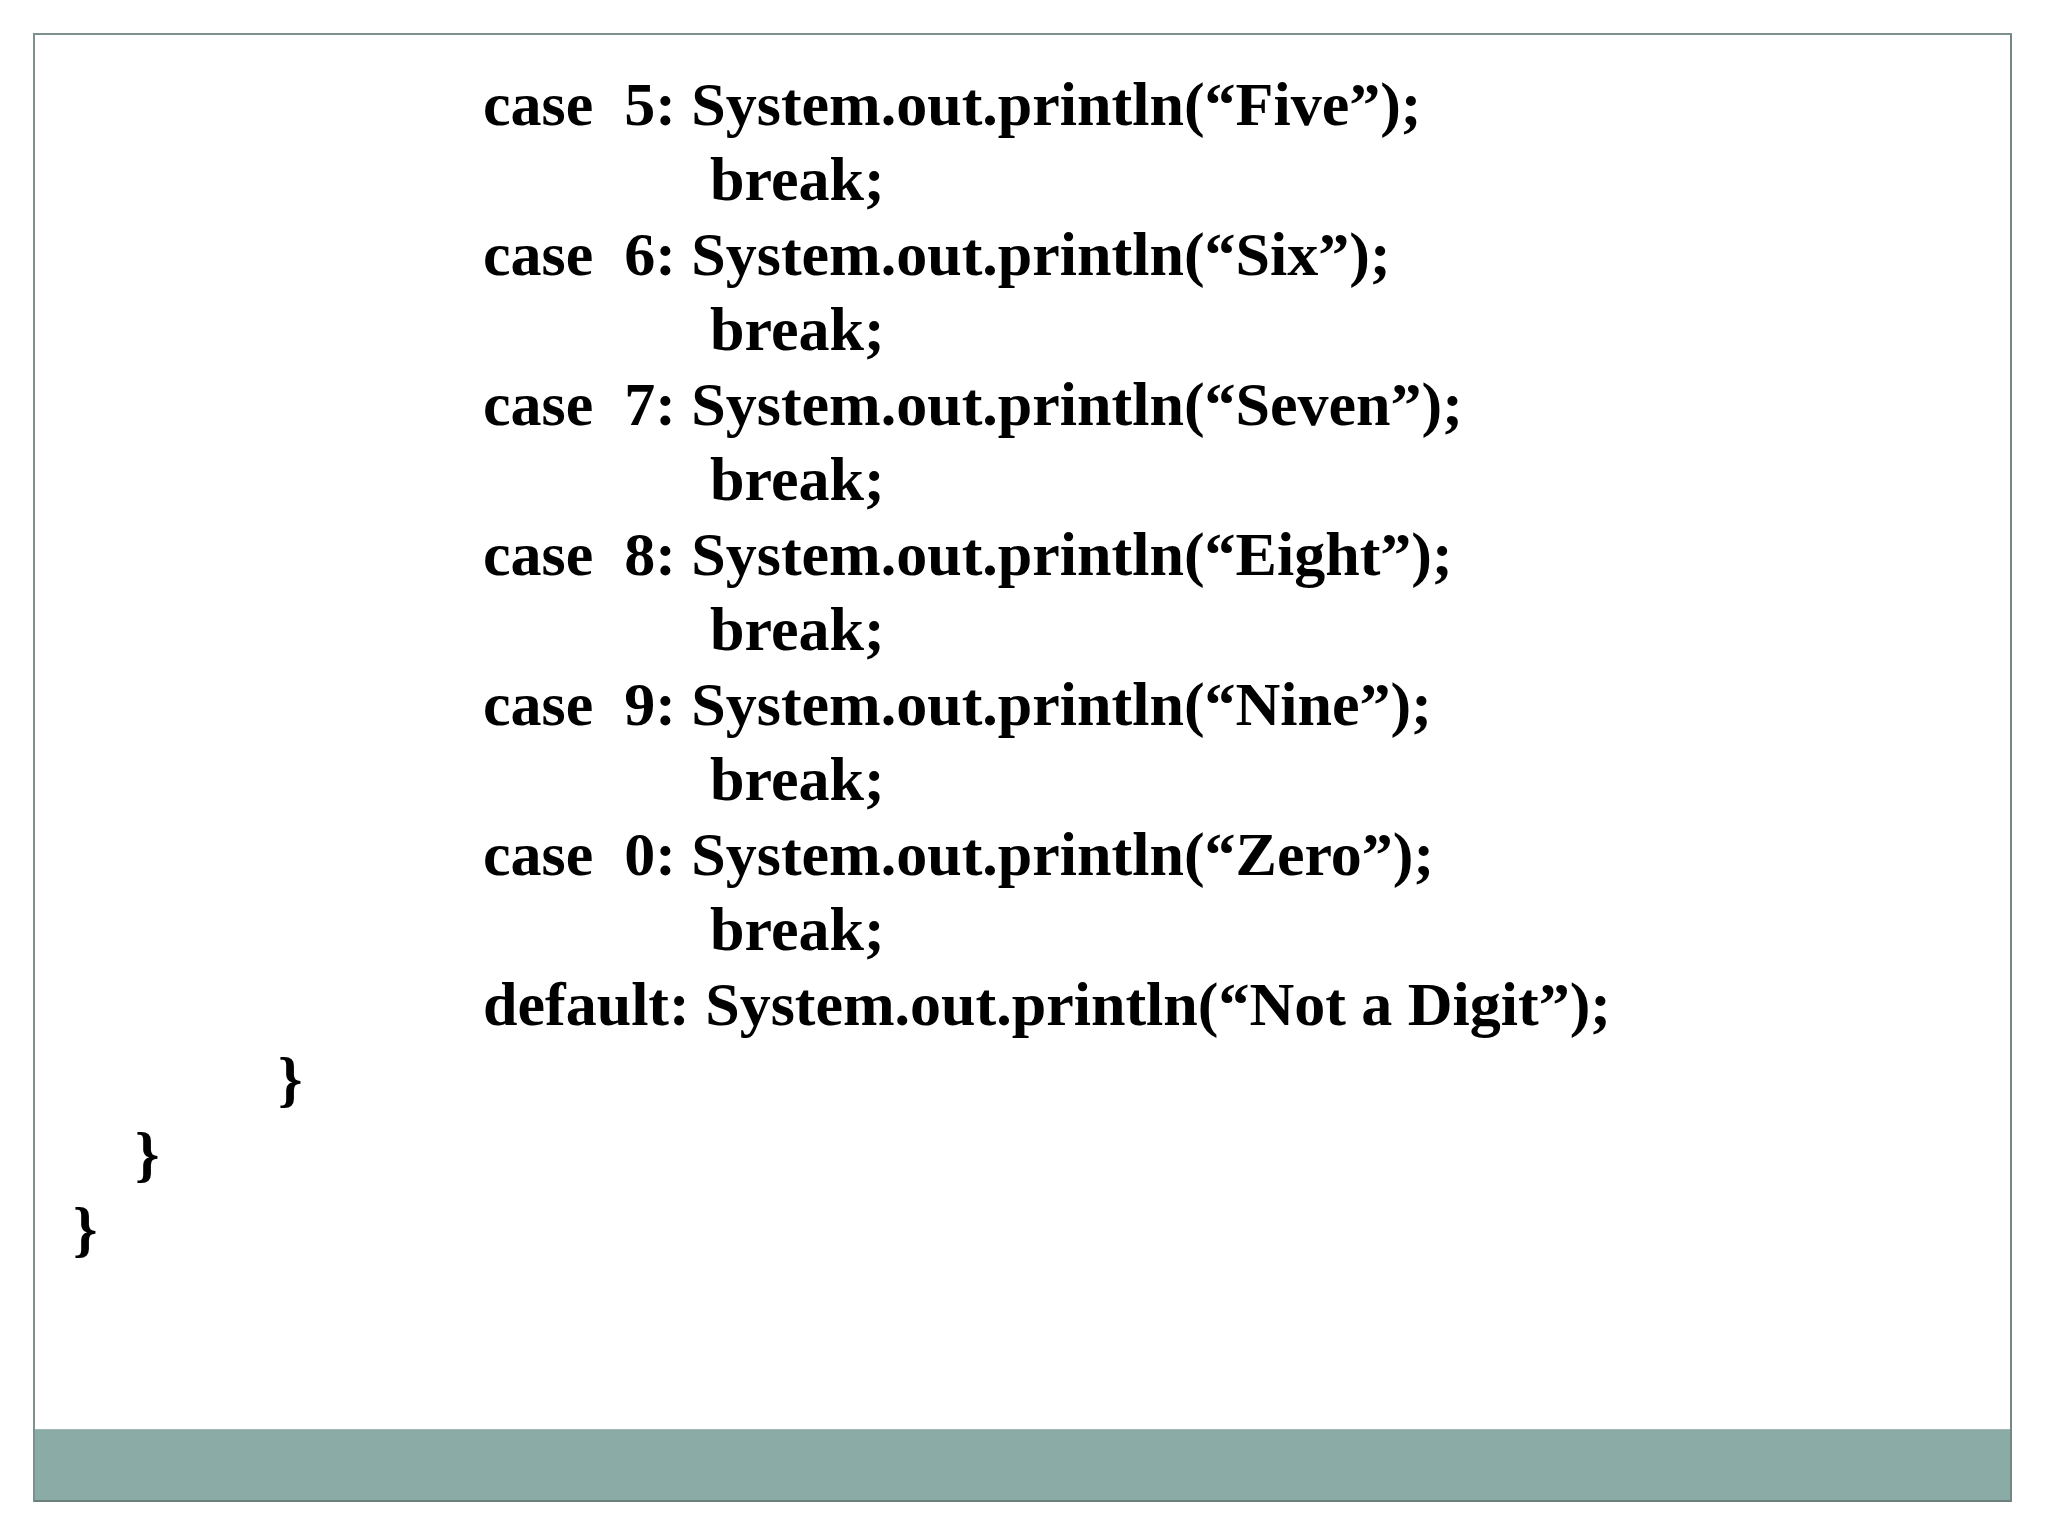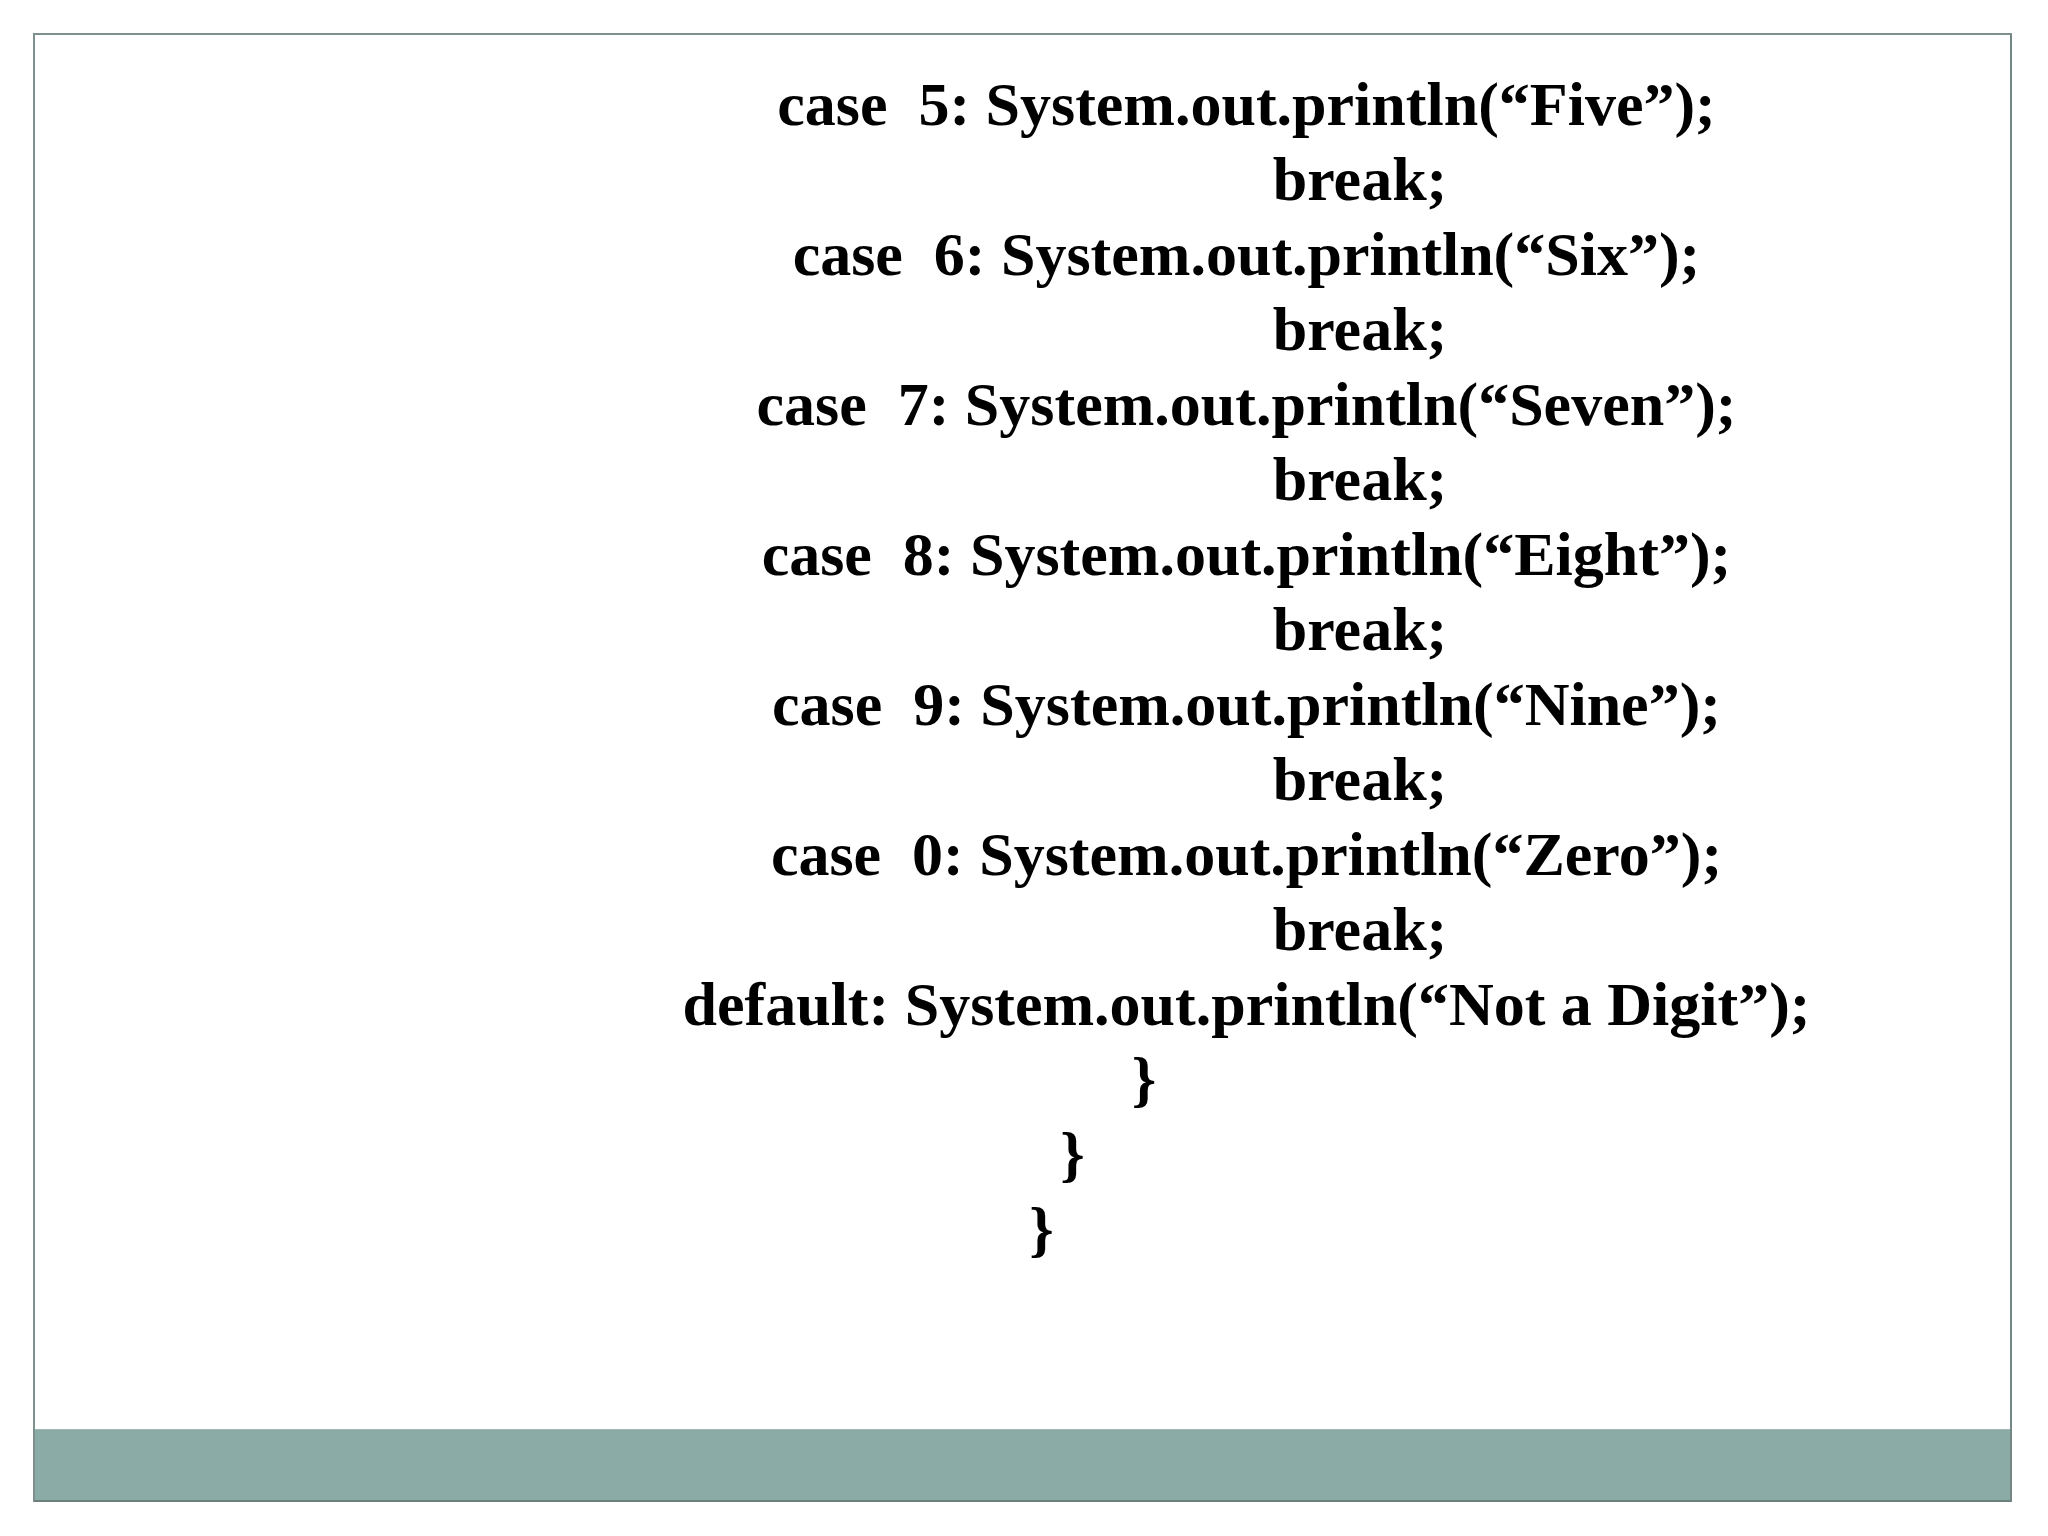--- a/index.html
+++ b/index.html
@@ -14,21 +14,20 @@
   .slide-frame {
     position: absolute;
     left: 33px;
     top: 33px;
     width: 1975px;
     height: 1465px;
     background: var(--slide-bg, #ffffff);
     border: 2px solid var(--frame-border, #7e908d);
     border-bottom-color: #6d7f7c;
     border-right-color: #758784;
-    text-align: center;
   }
   .code-block {
     position: absolute;
     left: 0;
     top: 32px;
     width: 100%;
     color: var(--text-color, #000000);
     font-weight: bold;
     font-size: 62px;
     line-height: 75px;

